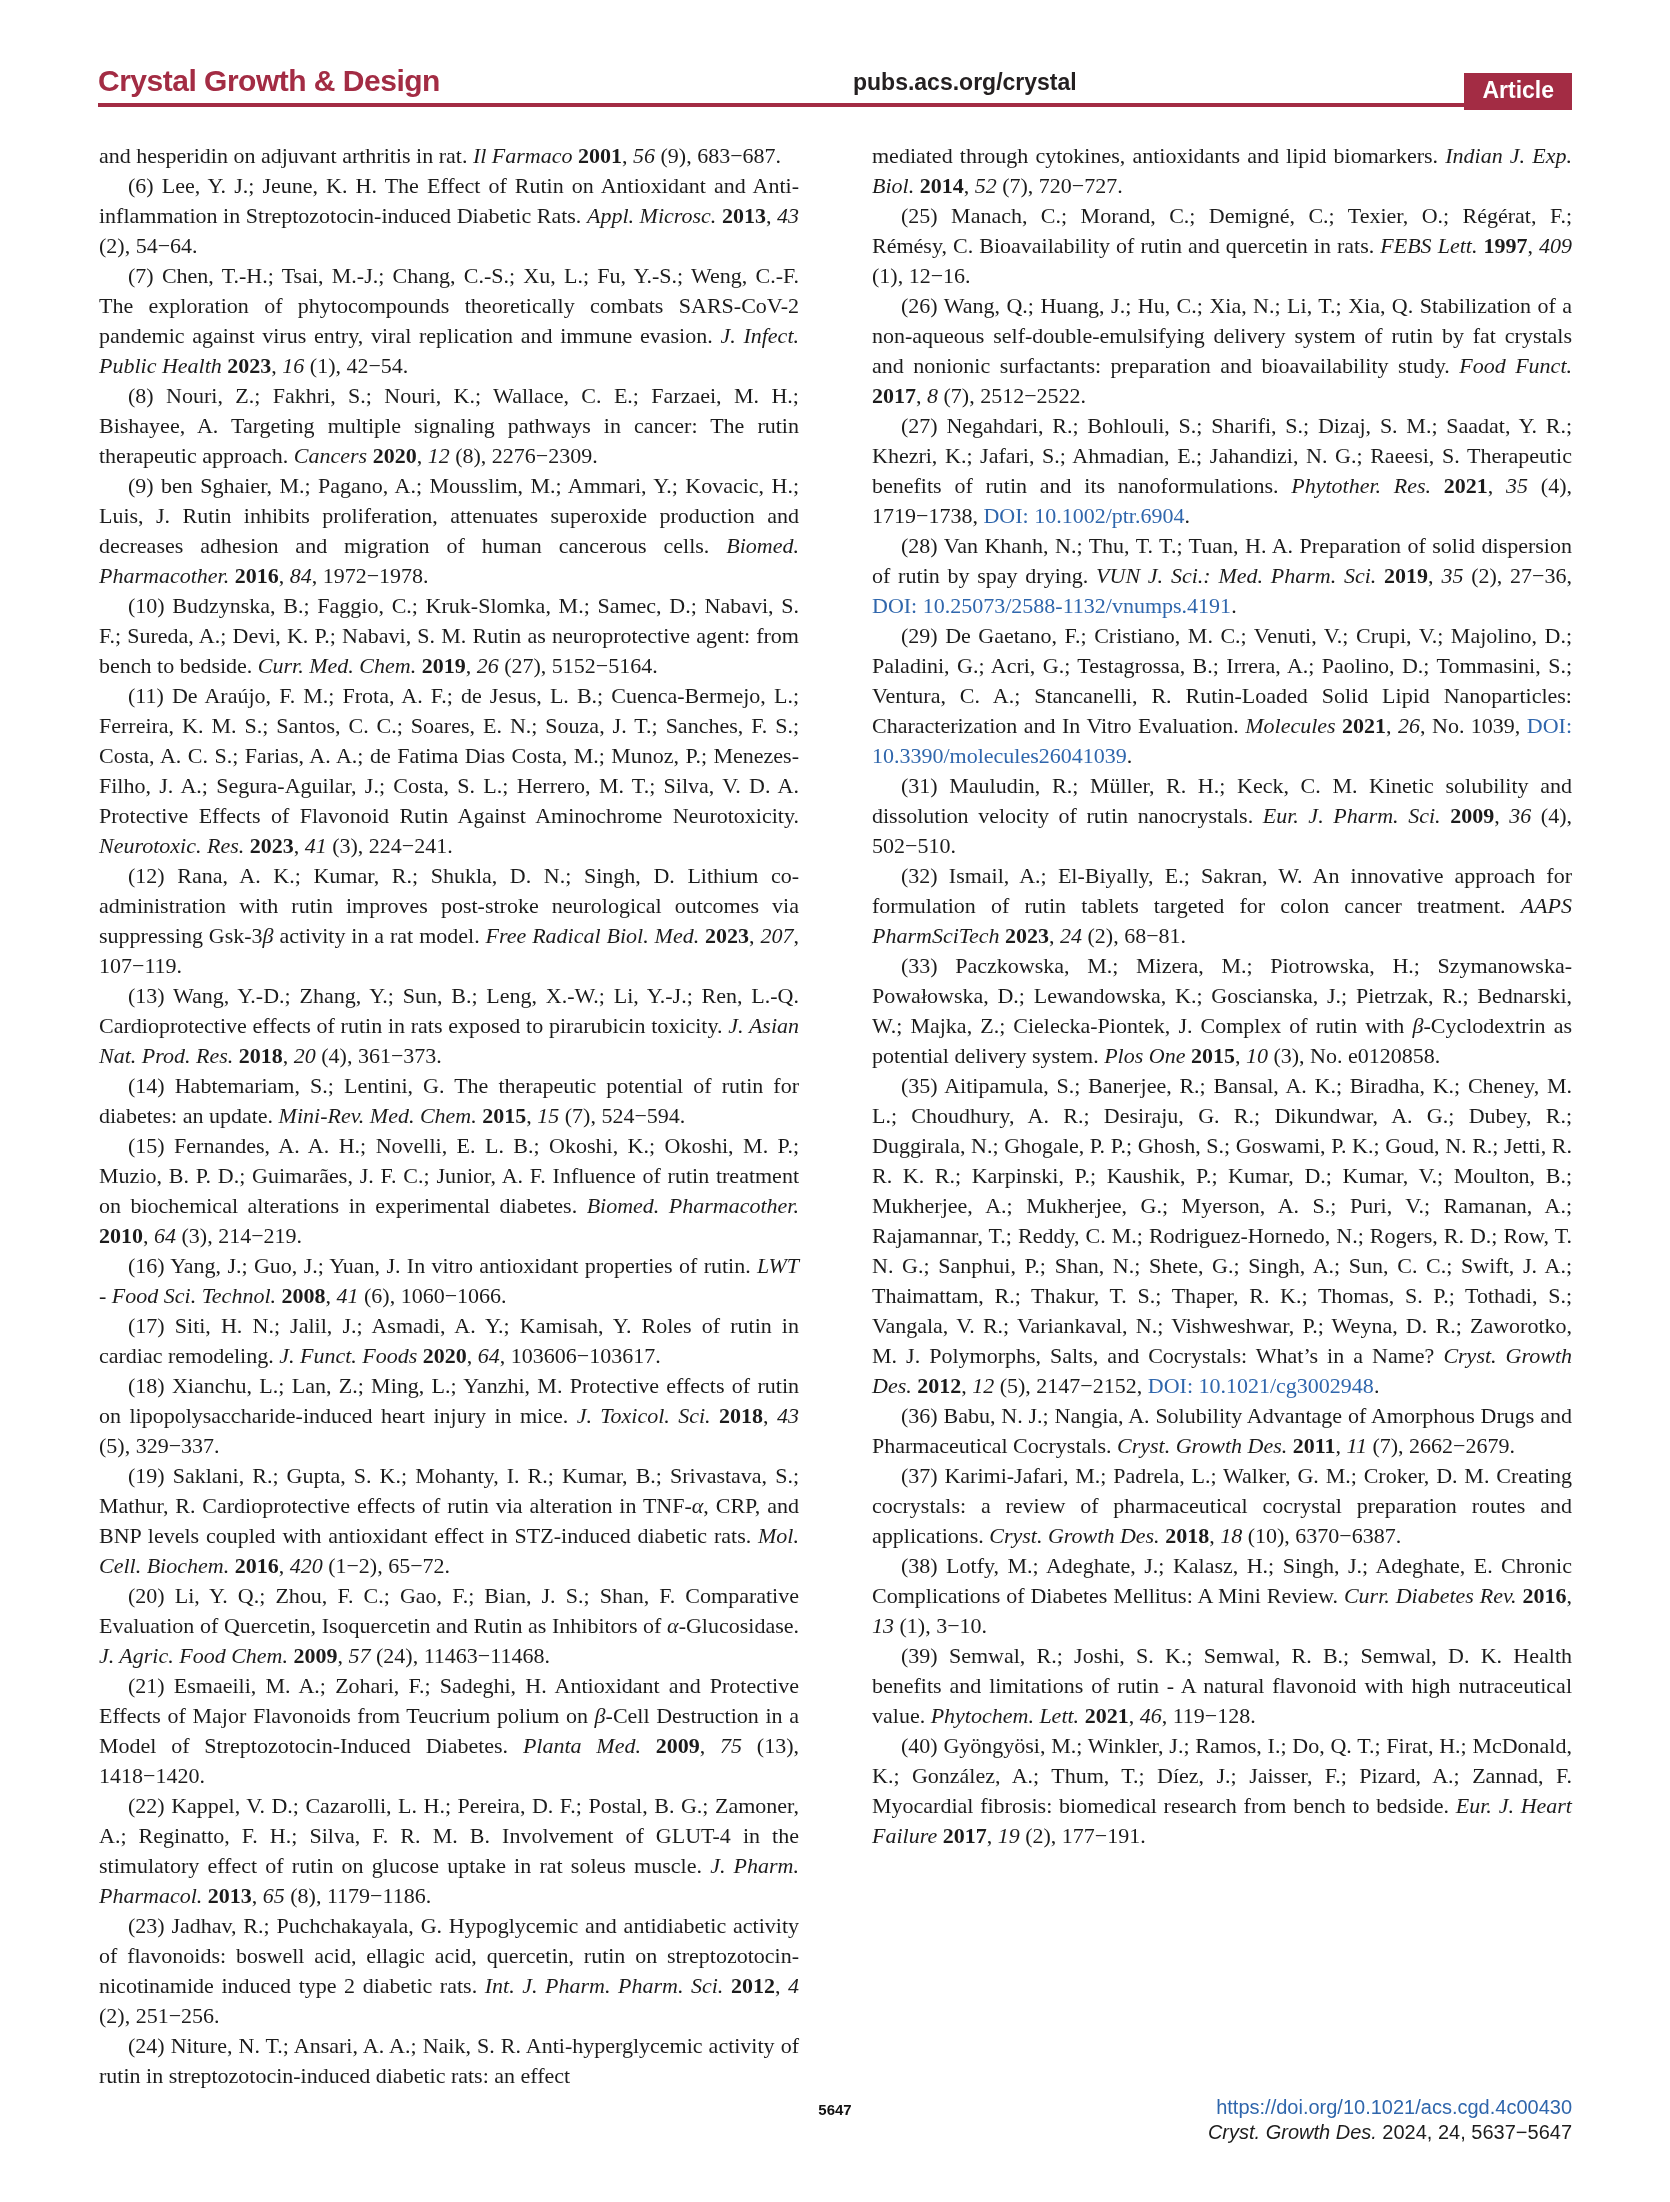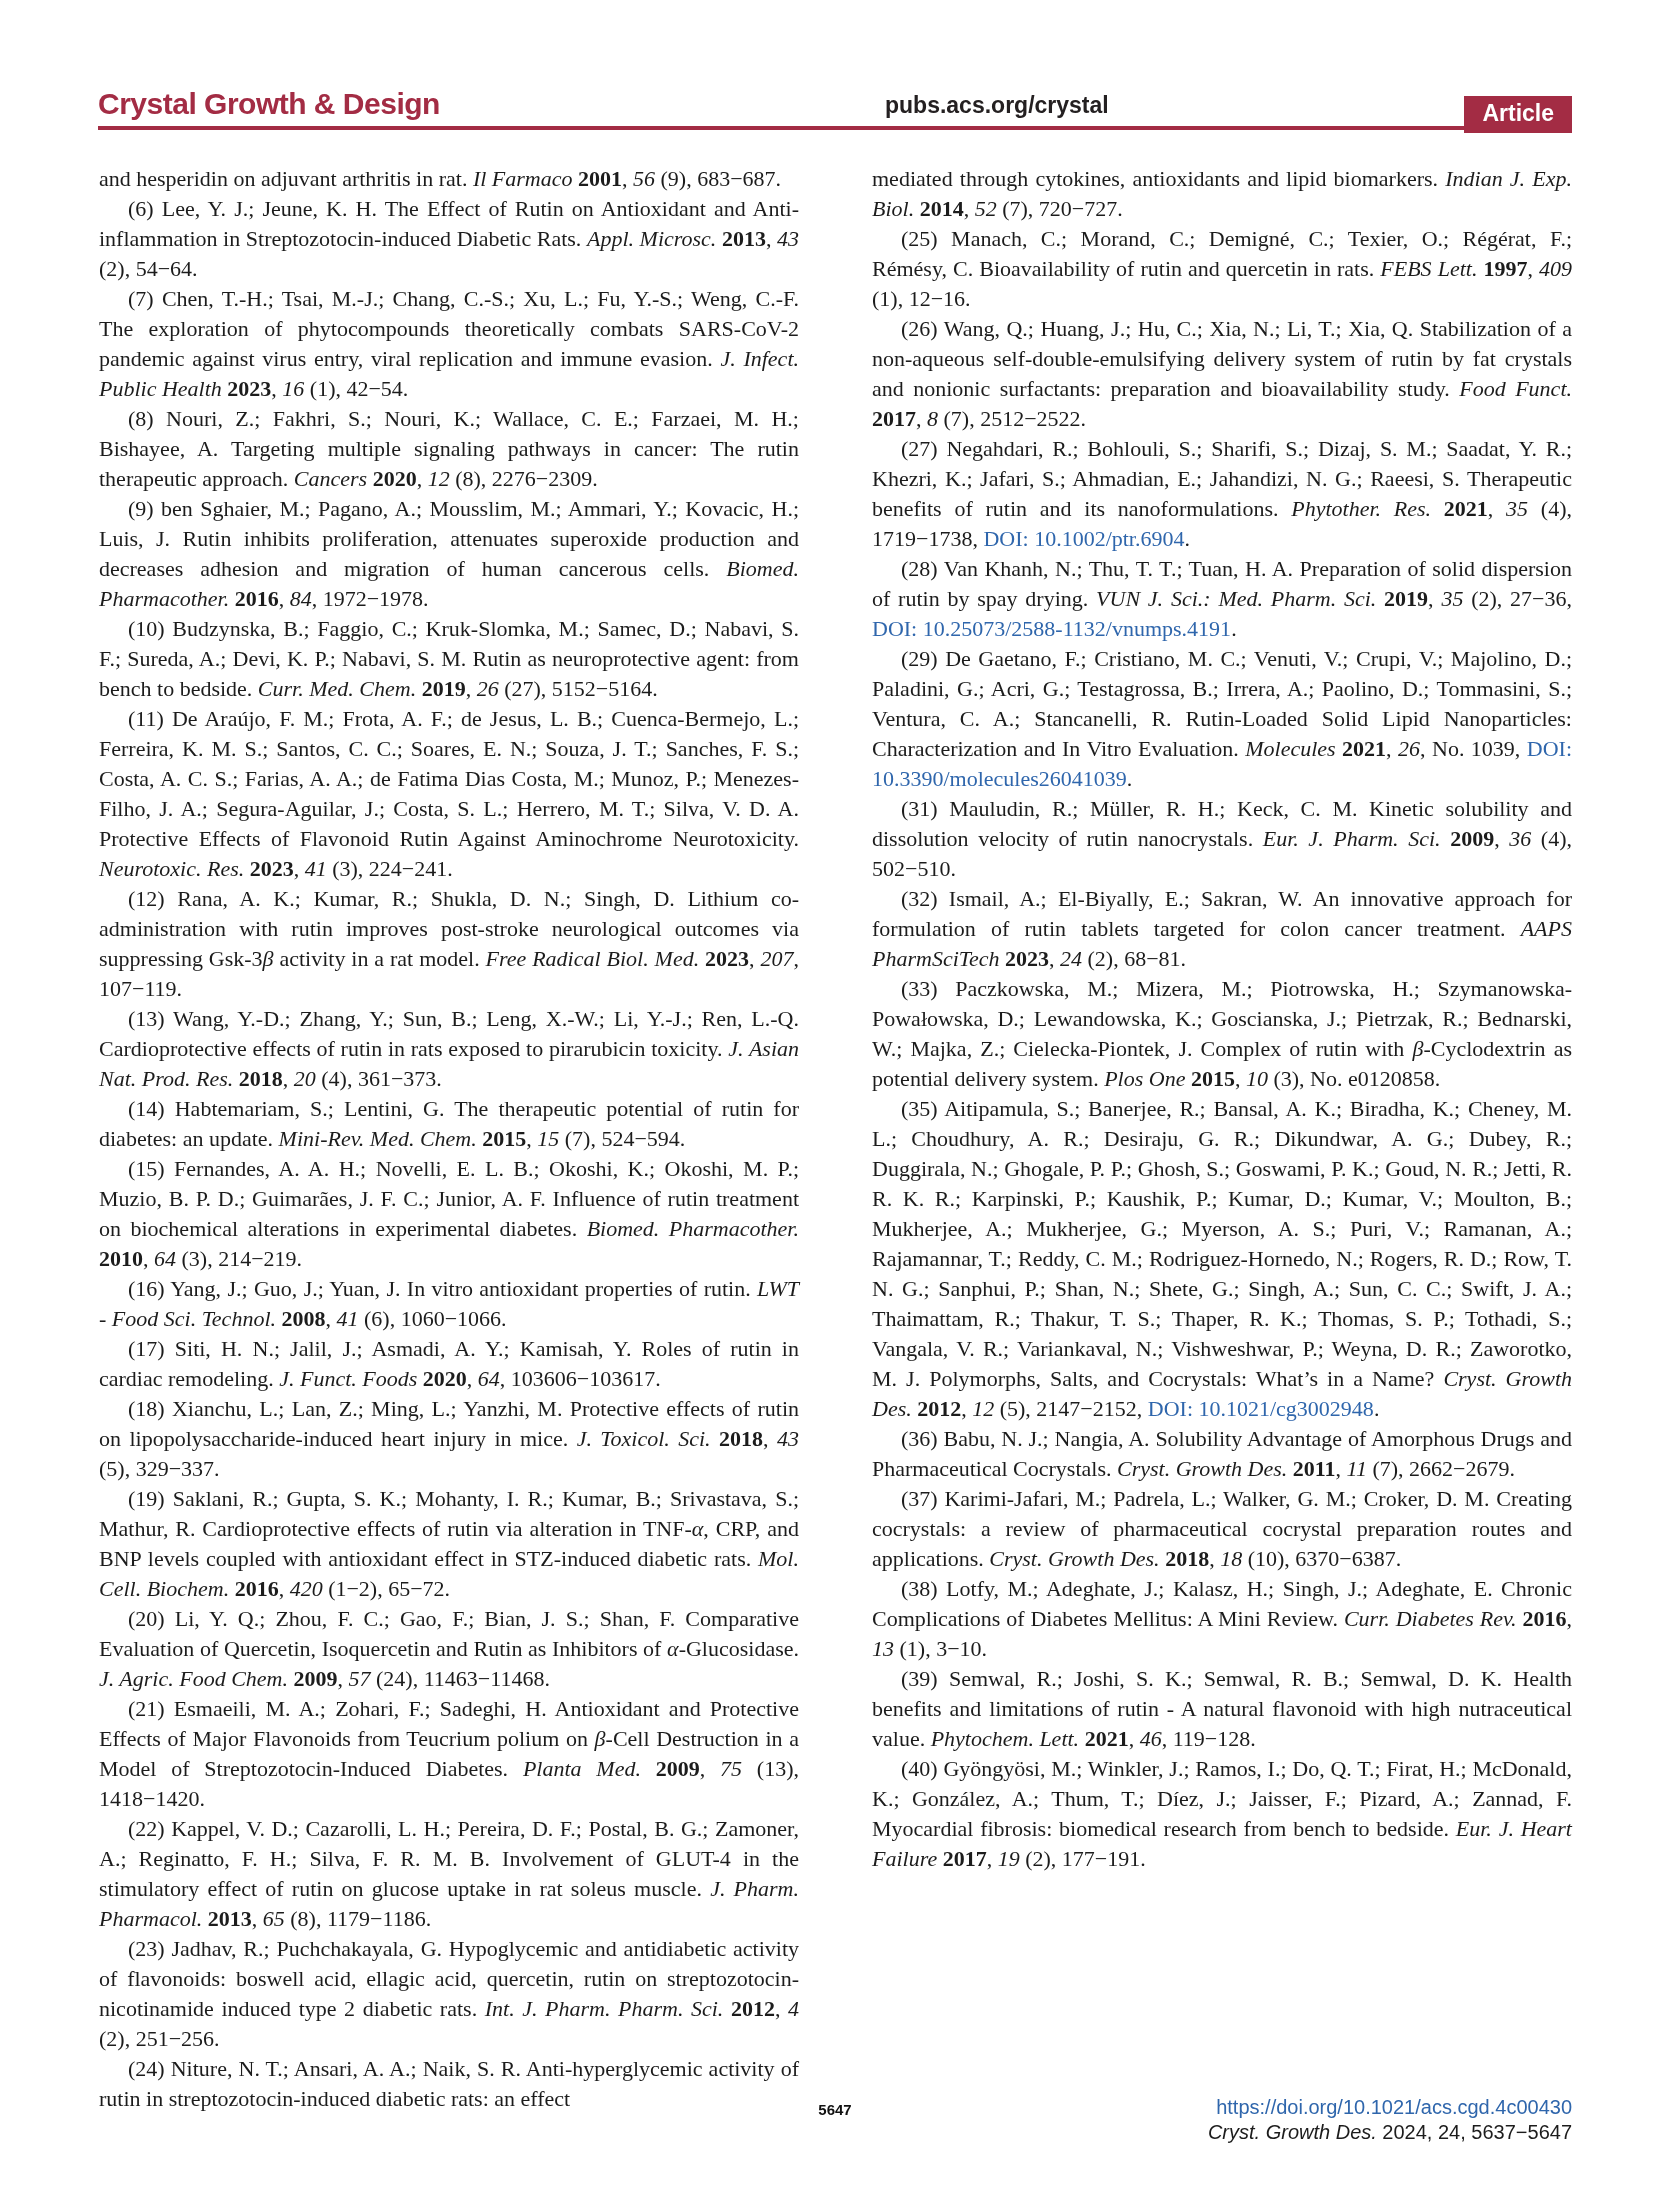--- a/index.html
+++ b/index.html
@@ -1,20 +1,20 @@
 <!DOCTYPE html>
 <html style="--brand: #a32c44; --link: #2f66ac;"><head>
 <meta charset="utf-8">
 <style>
   html,body { margin:0; padding:0; background:#ffffff; }
   .page {
     position:relative;
     width:1670px; height:2203px;
     box-sizing:border-box;
-    padding:86px 98px 0 98px;
+    padding:63px 98px 0 98px;
     background:#ffffff;
     font-family:"Liberation Serif", serif;
     color:#1c1c1c;
     overflow:hidden;
   }
   header {
     position:relative;
     height:40px;
     border-bottom:4.5px solid var(--brand,#a32c44);
   }
@@ -23,21 +23,20 @@
     font-family:"Liberation Sans", sans-serif;
     font-weight:bold; font-size:30px; letter-spacing:-0.5px;
     color:var(--brand,#a32c44);
     white-space:nowrap;
   }
   .header-url {
     position:absolute; left:755px; bottom:7px;
     font-family:"Liberation Sans", sans-serif;
     font-weight:bold; font-size:23px; color:#242021;
     white-space:nowrap;
-    margin-left:32px;
   }
   .article-badge {
     position:absolute; right:0; bottom:-7px;
     font-family:"Liberation Sans", sans-serif;
     font-weight:bold; font-size:23px; color:#ffffff;
     background:var(--brand,#a32c44);
     padding:4px 18px 6px 18px;
     text-align:right;
   }
   .columns {

